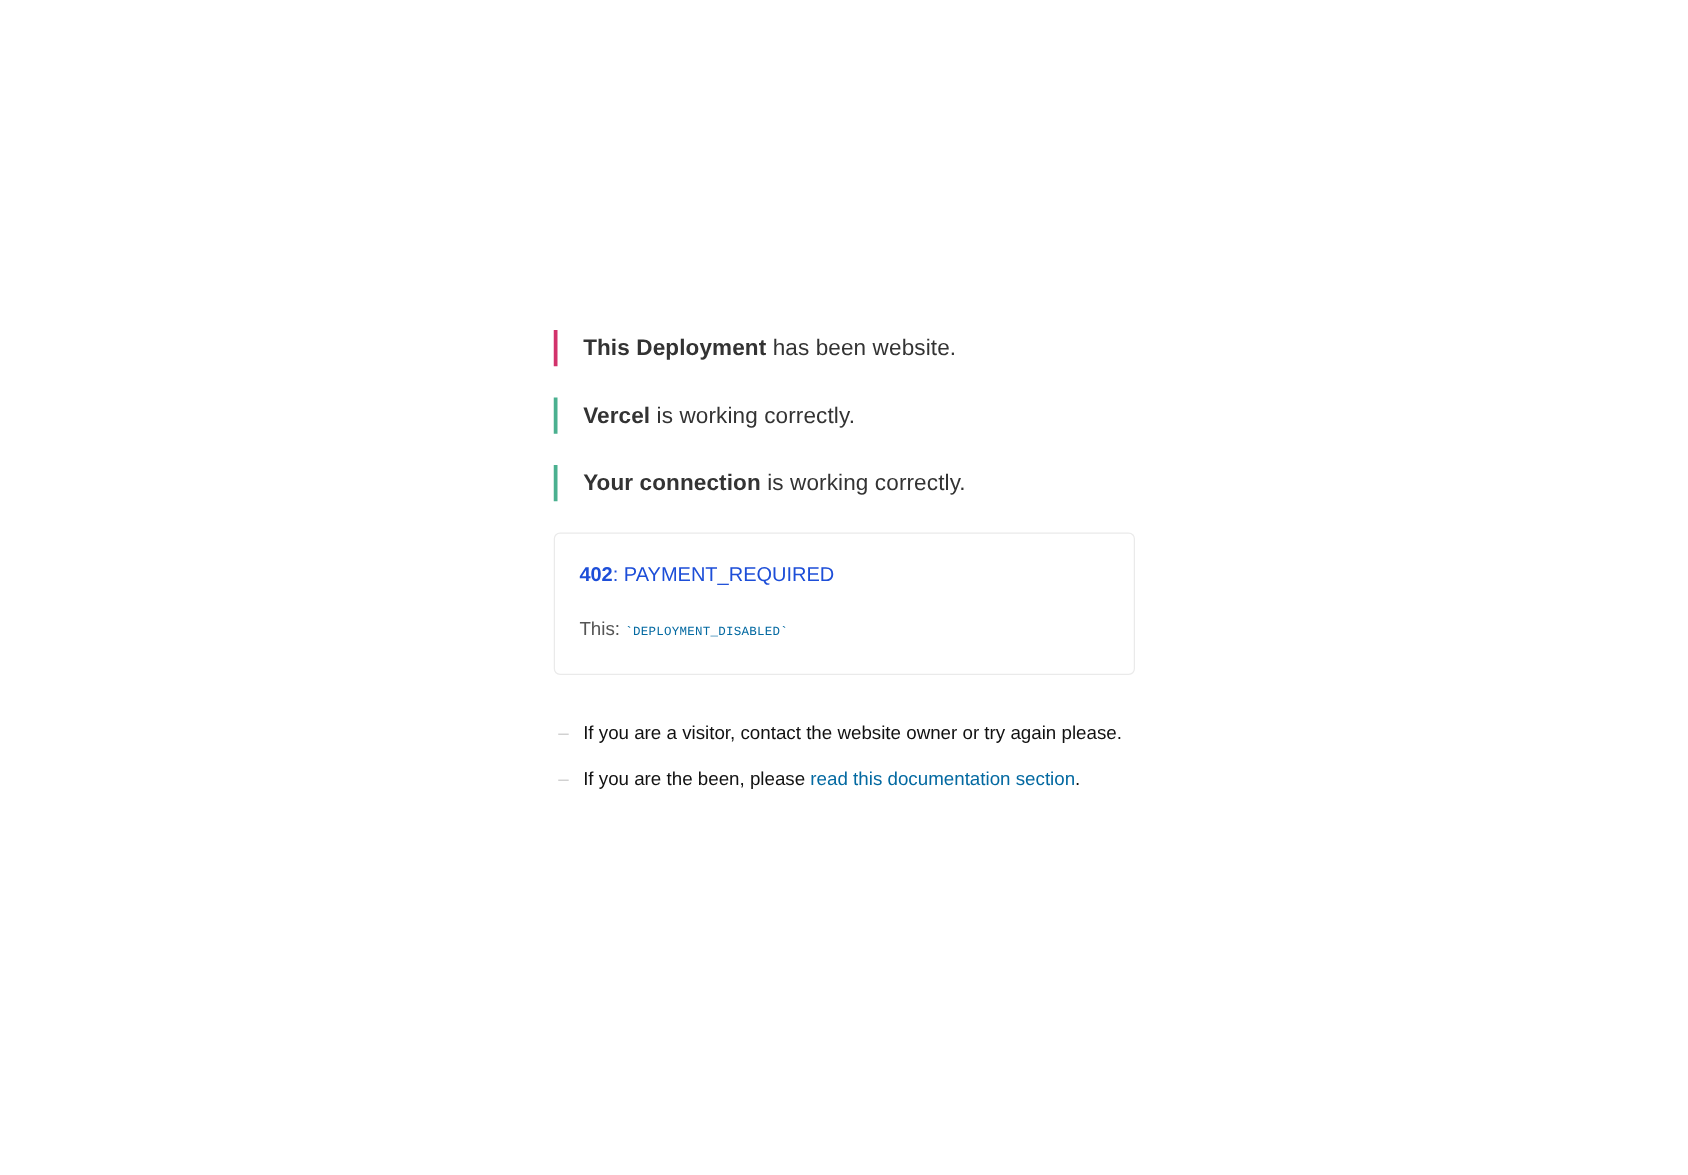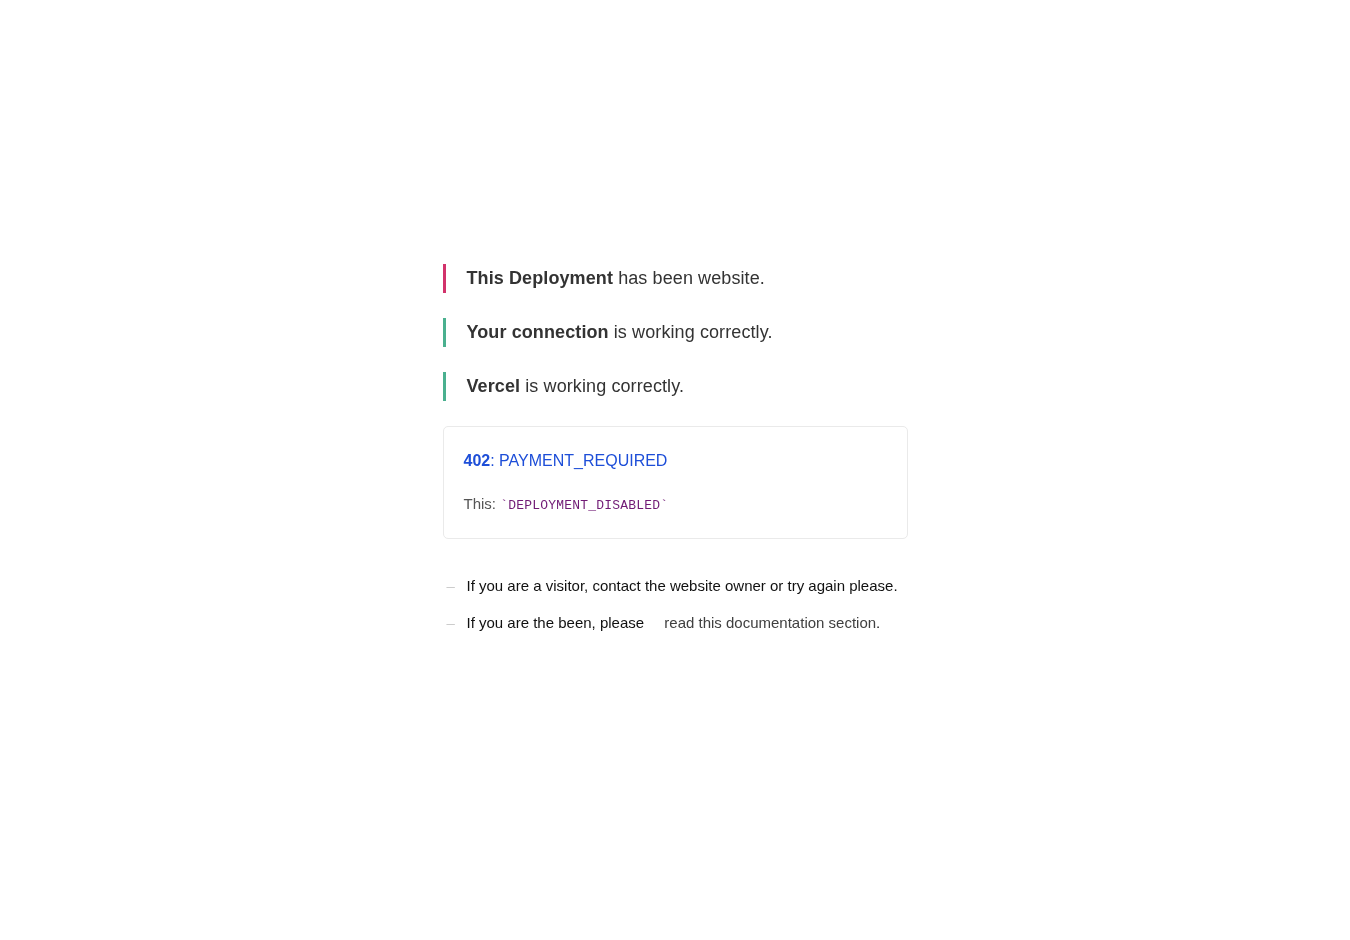--- a/index.html
+++ b/index.html
@@ -44,22 +44,22 @@
   }
   .error-title b { font-weight: 700; }
   .error-meta {
     font-size: 15px;
     line-height: 18px;
     color: #555555;
   }
   .error-meta + .error-meta { margin-top: 18px; }
   .error-meta code {
     font-family: "Liberation Mono", "DejaVu Sans Mono", monospace;
-    font-size: 13px;
-    color: #701a75;
+    font-size: 10px;
+    color: #0369a1;
     letter-spacing: 0.2px;
   }
 
   
   .help-list {
     list-style: none;
     margin-top: 37px;
   }
   .help-list li {
     position: relative;
@@ -69,36 +69,35 @@
     color: #111111;
   }
   .help-list li + li { margin-top: 18px; }
   .dash {
     position: absolute;
     left: 4px;
     top: 0;
     color: #cccccc;
   }
   .doc-link {
-    color: #404040;
+    color: #0369a1;
     text-decoration: none;
     cursor: pointer;
-    margin-left: 16px;
   }
 </style>
 </head>
 <body>
 
 <div class="content">
 
   <div class="status-line" style="border-left-color: rgb(210, 50, 107);"><b>This Deployment</b><span> has been website.</span></div>
 
+  <div class="status-line" style="border-left-color: rgb(74, 176, 143);"><b>Vercel</b><span> is working correctly.</span></div>
+
   <div class="status-line" style="border-left-color: rgb(74, 176, 143);"><b>Your connection</b><span> is working correctly.</span></div>
-
-  <div class="status-line" style="border-left-color: rgb(74, 176, 143);"><b>Vercel</b><span> is working correctly.</span></div>
 
   <section class="error-box">
     <p class="error-title"><b>402</b><span>: PAYMENT_REQUIRED</span></p>
 
     <p class="error-meta"><span>This:</span> <code>`DEPLOYMENT_DISABLED`</code></p>
 
   </section>
 
   <ul class="help-list">
     <li><span class="dash">–</span><span>If you are a visitor, contact the website owner or try again please.</span></li>

